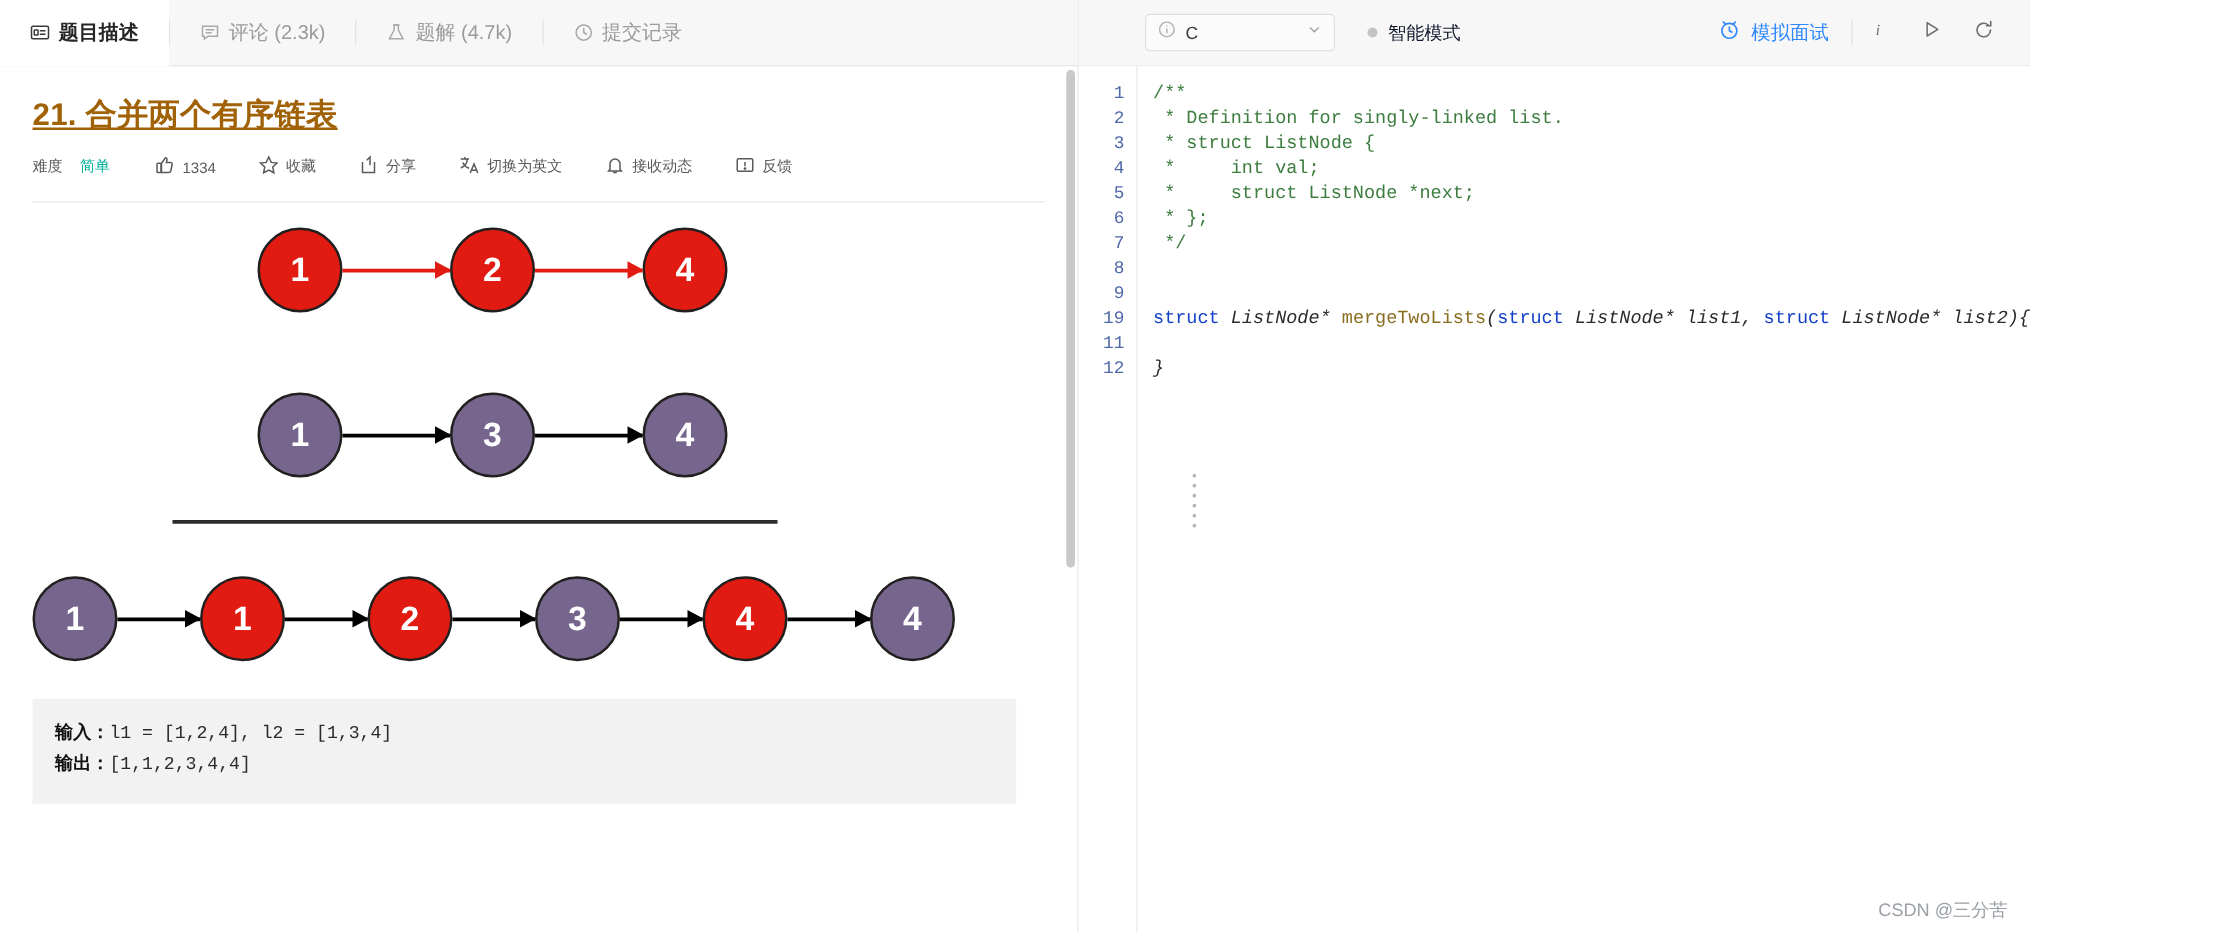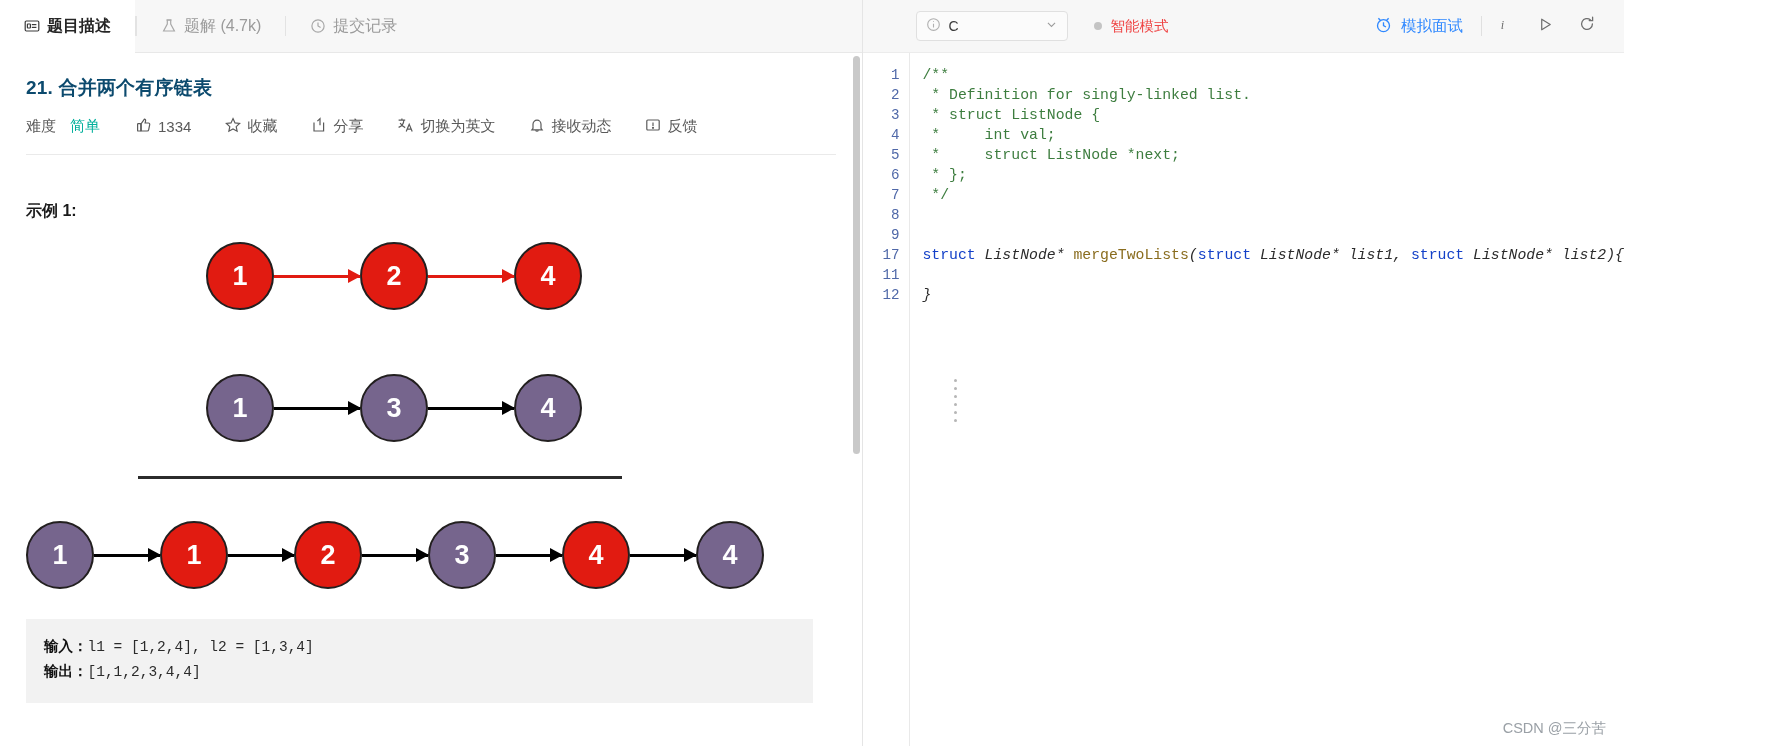--- a/index.html
+++ b/index.html
@@ -51,26 +51,26 @@
     width: 1px; background: #e3e3e3;
     margin: 16px 0;
   }
   .tab-filler { flex: 1; }
 
   .content-scroll {
     flex: 1; overflow: hidden; position: relative;
     padding: 0 26px;
   }
   .prob-title {
-    font-size: 19px; color: #0c4a6e; font-weight: 600;
-    margin-top: 22px; margin-bottom: 0; letter-spacing: .2px;
+    font-size: 25px; color: #a16207; font-weight: 600;
+    margin-top: 22px; margin-bottom: 0; letter-spacing: .2px; text-decoration: underline;
   }
   .meta-row {
     display: flex; align-items: center; gap: 0;
-    margin-top: 16px; font-size: 15px; color: #5a5a5a;
+    margin-top: 16px; font-size: 12px; color: #5a5a5a;
   }
   .meta-item {
     display: flex; align-items: center; gap: 6px;
     margin-right: 34px; cursor: pointer; white-space: nowrap;
   }
   .meta-item.no-gap { margin-right: 14px; cursor: default; }
   .meta-diff { color: #00af9b; margin-right: 36px; cursor: default; }
   .divider-line {
     height: 1px; background: #eaeaea; margin-top: 18px; width: 100%;
   }
@@ -158,21 +158,21 @@
     width: 152px; height: 30px;
     border: 1px solid #e0e0e0; border-radius: 4px;
     background: #fbfbfb;
     display: flex; align-items: center;
     padding: 0 9px; gap: 7px; cursor: pointer;
     margin-left: 37px;
   }
   .lang-select .lang-val { font-size: 14px; color: #3a3a3a; flex: 1; }
   .smart-mode {
     display: flex; align-items: center; gap: 8px;
-    margin-left: 26px; color: #ef4444; font-size: 14.5px; cursor: pointer;
+    margin-left: 26px; color: #0f172a; font-size: 14.5px; cursor: pointer;
   }
   .smart-dot { width: 8px; height: 8px; border-radius: 50%; background: #c4c4c4; }
   .bar-right {
     margin-left: auto; display: flex; align-items: center; gap: 0;
   }
   .mock-btn {
     display: flex; align-items: center; gap: 8px;
     color: #2f88ff; font-size: 15.5px; cursor: pointer; padding-right: 18px;
   }
   .vsep { width: 1px; height: 20px; background: #e0e0e0; }
@@ -223,20 +223,30 @@
           <svg width="16" height="16" viewBox="0 0 16 16" fill="none" stroke="#3a3a3a" stroke-width="1.2">
             <rect x="1.2" y="3" width="13.6" height="10" rx="1.2"></rect>
             <rect x="3.4" y="6" width="3" height="4" rx="0.5"></rect>
             <line x1="7.8" y1="6.6" x2="12.4" y2="6.6"></line>
             <line x1="7.8" y1="9.4" x2="12.4" y2="9.4"></line>
           </svg>
         </span>
         <span>题目描述</span>
       </div>
       <div class="tab-sep"></div>
+      <div class="tab">
+        <span class="tab-ico">
+          <svg width="16" height="16" viewBox="0 0 16 16" fill="none" stroke="#a8a8a8" stroke-width="1.2">
+            <path d="M2 3h12v8H6.5L3.5 13.2V11H2z"></path>
+            <line x1="4.6" y1="5.8" x2="11.4" y2="5.8"></line>
+            <line x1="4.6" y1="8.2" x2="9.4" y2="8.2"></line>
+          </svg>
+        </span>
+        <span>评论 (2.3k)</span>
+      </div>
       <div class="tab-sep"></div>
       <div class="tab">
         <span class="tab-ico">
           <svg width="16" height="16" viewBox="0 0 16 16" fill="none" stroke="#a8a8a8" stroke-width="1.2">
             <path d="M6.3 2v4L2.6 13h10.8L9.7 6V2z"></path>
             <line x1="5.5" y1="2" x2="10.5" y2="2"></line>
           </svg>
         </span>
         <span>题解 (4.7k)</span>
       </div>
@@ -318,21 +328,20 @@
               <circle cx="8" cy="10.8" r="0.5" fill="#5a5a5a"></circle>
             </svg>
           </span>
           <span>反馈</span>
         </span>
       </div>
 
       <div class="divider-line"></div>
 
 
-      <div class="example-h">示例 1:</div>
 
       <div class="diagram">
         <div class="ll-row row1">
           <div class="node red">1</div>
           <div class="arrow red a-long"></div>
           <div class="node red">2</div>
           <div class="arrow red a-long"></div>
           <div class="node red">4</div>
         </div>
 
@@ -446,21 +455,21 @@
       <div class="gutter">
           <div>1</div>
           <div>2</div>
           <div>3</div>
           <div>4</div>
           <div>5</div>
           <div>6</div>
           <div>7</div>
           <div>8</div>
           <div>9</div>
-          <div>17</div>
+          <div>19</div>
           <div>11</div>
           <div>12</div>
         </div>
       <div class="code-lines"><div><span class="c-comment">/**</span></div><div><span class="c-comment"> * Definition for singly-linked list.</span></div><div><span class="c-comment"> * struct ListNode {</span></div><div><span class="c-comment"> *     int val;</span></div><div><span class="c-comment"> *     struct ListNode *next;</span></div><div><span class="c-comment"> * };</span></div><div><span class="c-comment"> */</span></div><div>&nbsp;</div><div>&nbsp;</div><div><span class="c-kw">struct</span><span class="c-plain"> ListNode* </span><span class="c-fn">mergeTwoLists</span><span class="c-plain">(</span><span class="c-kw">struct</span><span class="c-plain"> ListNode* list1, </span><span class="c-kw">struct</span><span class="c-plain"> ListNode* list2</span><span class="c-plain">){</span></div><div>&nbsp;</div><div><span class="c-plain">}</span></div></div>
     </div>
   </div>
 
   <div class="watermark">CSDN @三分苦</div>
 </div>
 

